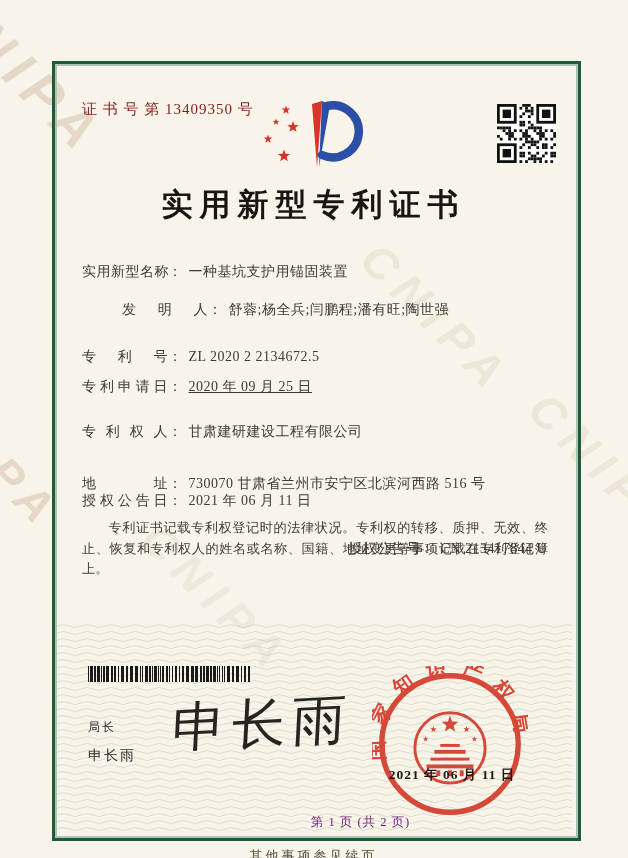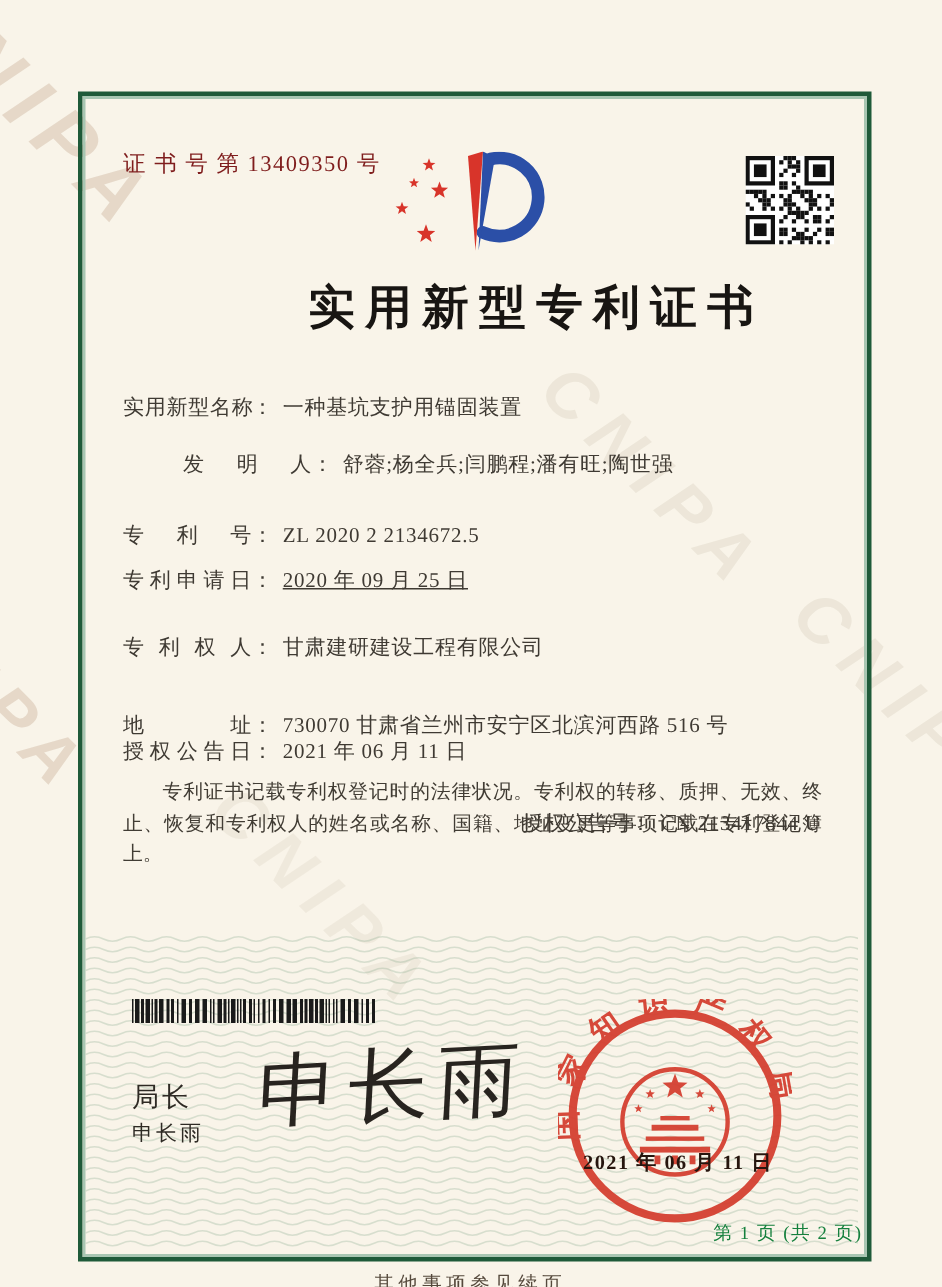--- a/index.html
+++ b/index.html
@@ -32,21 +32,20 @@
   .cert-no{
     position:absolute;left:82px;top:100px;z-index:3;
     font-size:15px;letter-spacing:1px;color:#7f1d1d;
   }
   #logo{position:absolute;left:256px;top:101px;z-index:3;}
   #qr{position:absolute;left:497px;top:104px;z-index:3;}
   .title{
     position:absolute;left:52px;top:184px;width:523px;z-index:3;
     text-align:center;font-size:31px;font-weight:bold;color:#181512;
     letter-spacing:7px;
-    padding-left:44px;
   }
   
   .field{
     position:absolute;left:82px;z-index:3;
     font-size:14px;color:#3f3a33;letter-spacing:0.5px;white-space:nowrap;
   }
   .field .lab{
     display:inline-block;width:86px;vertical-align:bottom;
     text-align:justify;text-align-last:justify;
   }
@@ -55,39 +54,39 @@
   .field2 .lab{width:72px;}
   
   .paras{
     position:absolute;left:82px;top:518px;width:466px;z-index:3;
     font-size:13.2px;line-height:20.5px;text-align:justify;color:#413c34;
   }
   .paras p{margin:0;text-indent:2em;}
   
   #barcode{position:absolute;left:88px;top:666px;z-index:3;}
   
-  .sig-title{position:absolute;left:88px;top:719px;font-size:18px;z-index:3;color:#2e2a24;letter-spacing:2px;}
+  .sig-title{position:absolute;left:88px;top:719px;font-size:12px;z-index:3;color:#2e2a24;letter-spacing:2px;}
   .sig-name{position:absolute;left:88px;top:747px;font-size:14px;z-index:3;color:#2e2a24;letter-spacing:2px;}
   .sig-hand{
     position:absolute;left:172px;top:688px;z-index:4;
     font-size:54px;color:#17130f;letter-spacing:6px;
     font-family:"DejaVu Serif",serif;
     transform:rotate(-3deg) skewX(-6deg);opacity:0.92;
   }
   
   #seal{position:absolute;left:372px;top:666px;z-index:4;opacity:0.92;}
   .seal-date{
     position:absolute;left:380px;top:766px;width:144px;z-index:5;
     text-align:center;font-size:13.5px;color:#26150e;letter-spacing:1px;
     font-weight:bold;
   }
   
   .page-no{
     position:absolute;left:52px;top:814px;width:523px;z-index:3;
-    text-align:right;font-size:12.5px;color:#15803d;letter-spacing:1px;
+    text-align:center;font-size:12.5px;color:#701a75;letter-spacing:1px;padding-left:47px;
   }
   .cont-note{
     position:absolute;left:52px;top:847px;width:523px;z-index:3;
     text-align:center;font-size:13px;color:#55493c;letter-spacing:3px;
   }
 </style>
 </head>
 <body>
 
 <span class="wm wm-strong" style="left:-34px;top:-28px;">CNIPA</span>

